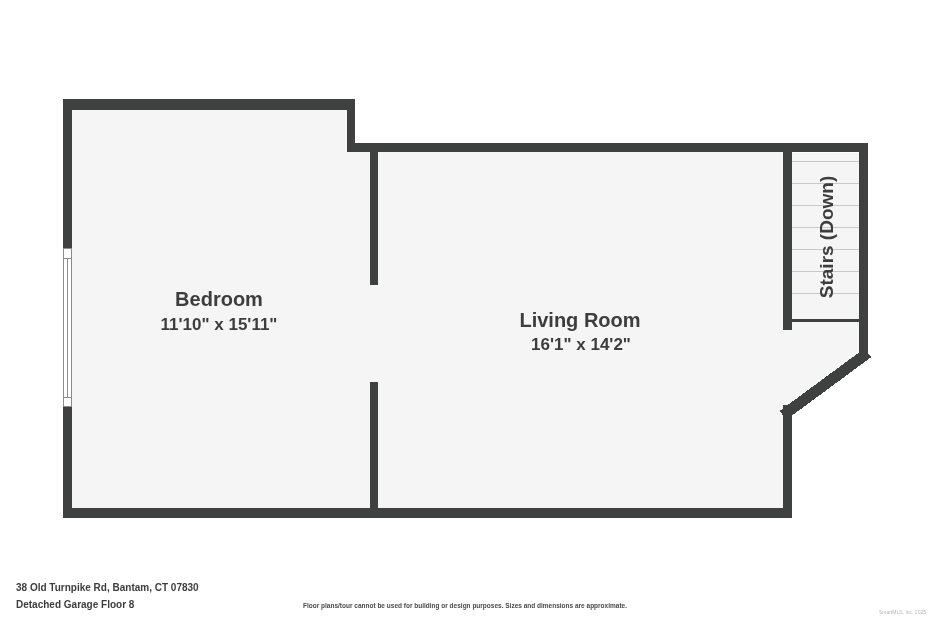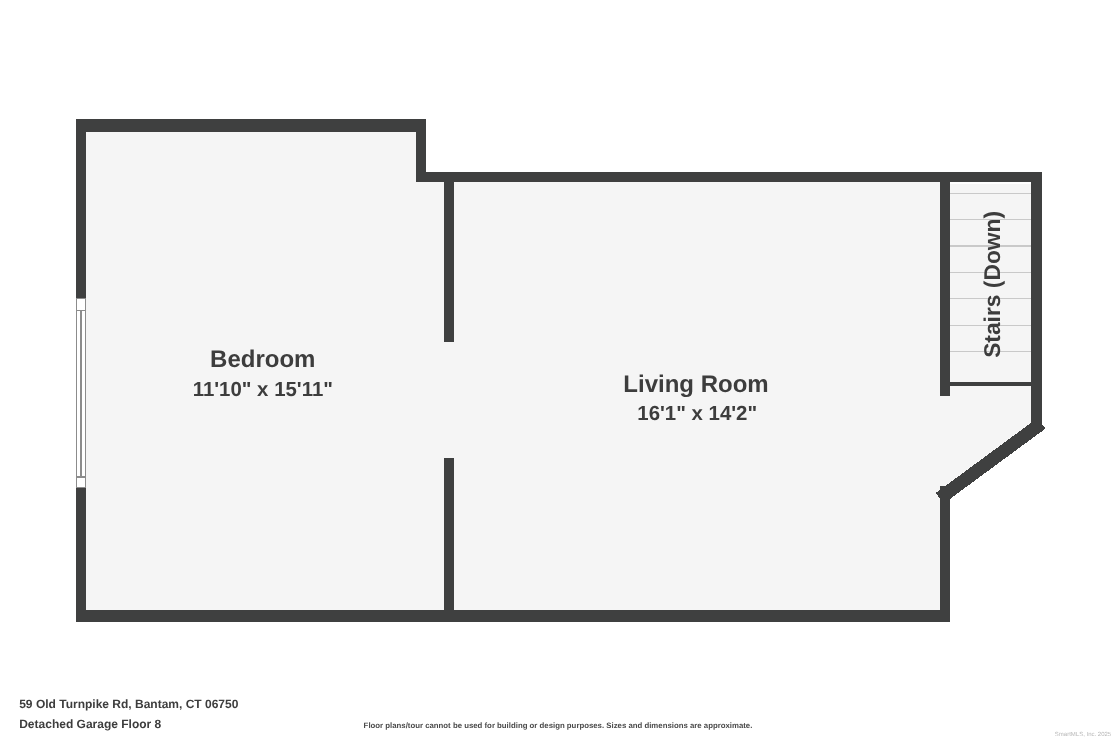--- a/index.html
+++ b/index.html
@@ -81,16 +81,16 @@
     <line class="win-line" x1="67.5" y1="258.5" x2="67.5" y2="397.5"></line>
   </g>
 
   <text class="room-name" x="219" y="306">Bedroom</text>
   <text class="room-dims" x="219" y="330">11'10" x 15'11"</text>
   <text class="room-name" x="580" y="327">Living Room</text>
   <text class="room-dims" x="581" y="350">16'1" x 14'2"</text>
   <text class="stairs-label" transform="translate(833,237) rotate(-90)">Stairs (Down)</text>
 </svg>
 
-<div class="footer-text address">59 Old Turnpike Rd, Bantam, CT 06750</div>
+<div class="footer-text address">38 Old Turnpike Rd, Bantam, CT 07830</div>
 <div class="footer-text floor-name">Detached Garage Floor 8</div>
 <div class="footer-text disclaimer">Floor plans/tour cannot be used for building or design purposes. Sizes and dimensions are approximate.</div>
 <div class="footer-text watermark">SmartMLS, Inc. 2025</div>
 
 </body></html>

